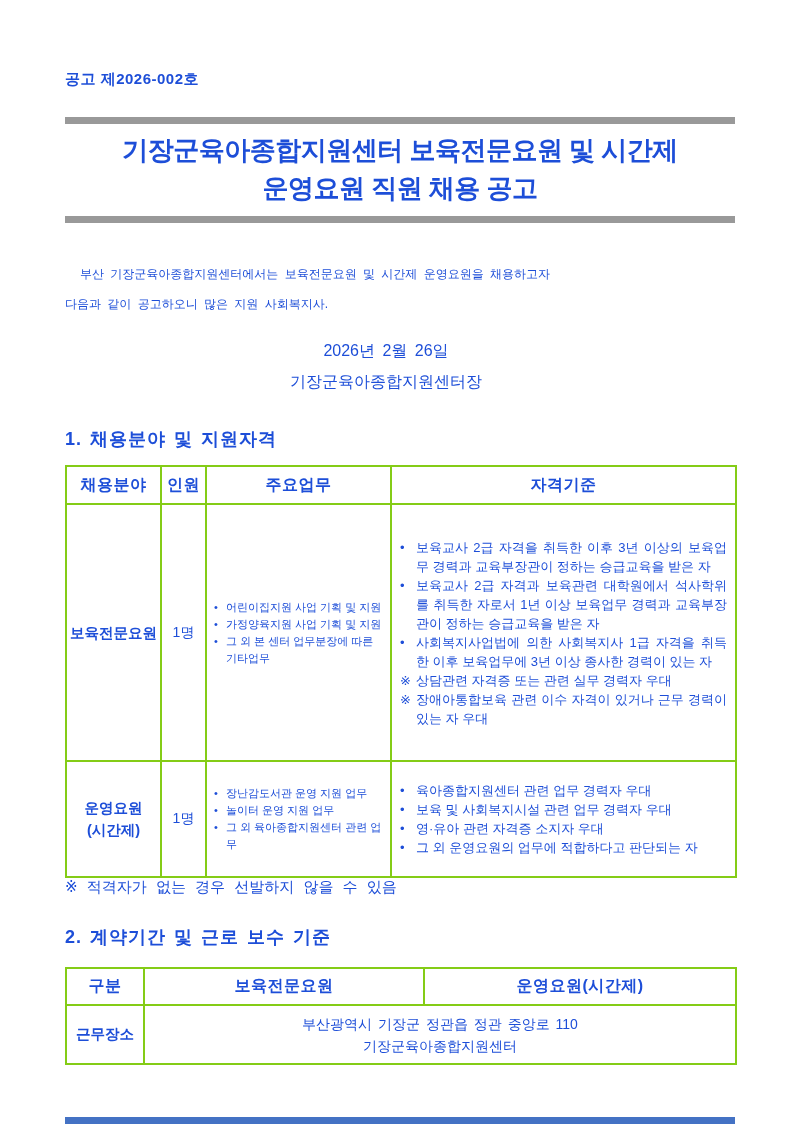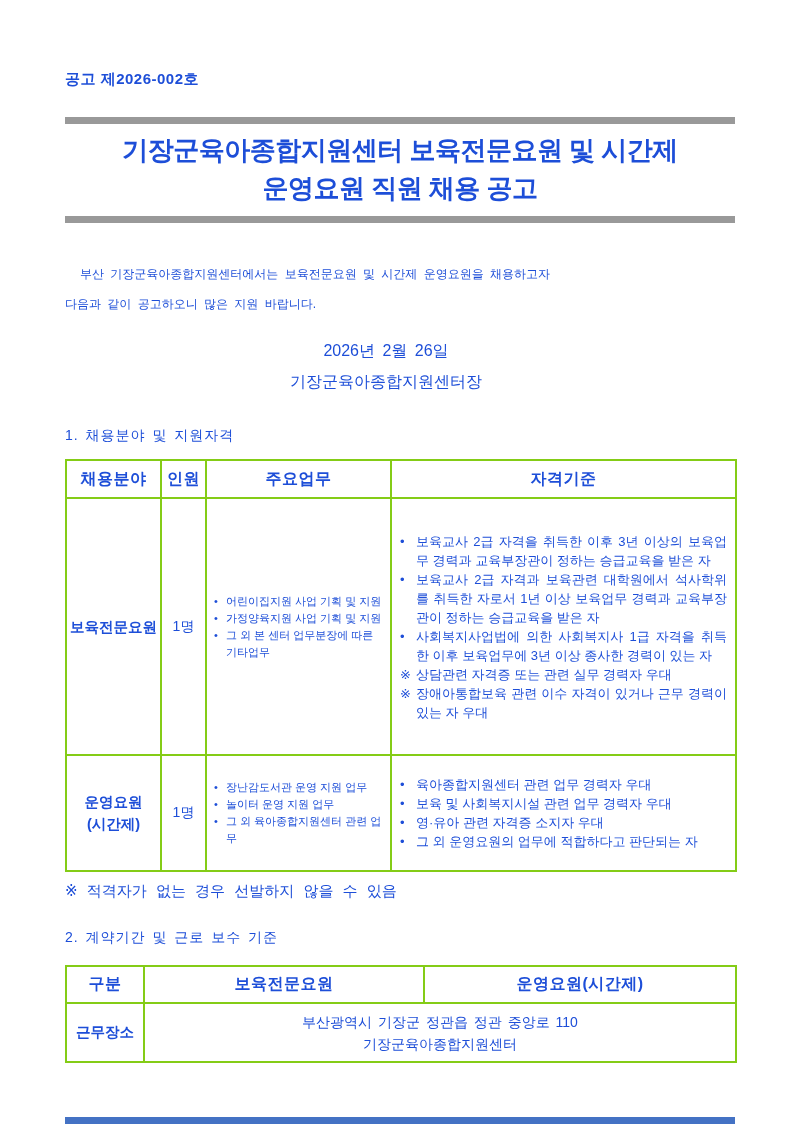--- a/index.html
+++ b/index.html
@@ -22,21 +22,21 @@
   }
 
   .intro { margin-top:36px; font-size:12px; line-height:30px; word-spacing:3px; }
   .intro-line1 { text-indent:15px; }
 
   .date-block {
     margin-top:16px; text-align:center; padding-right:28px;
     font-weight:normal; font-size:16px; line-height:31px; word-spacing:3px;
   }
 
-  .sec-heading { font-weight:normal; font-size:14px; letter-spacing:1px; word-spacing:2px; }
+  .sec-heading { font-weight:bold; font-size:18px; letter-spacing:1px; word-spacing:2px; }
   .sec1-heading { margin-top:30px; }
   .sec2-heading { margin-top:28px; }
 
   table { border-collapse:collapse; width:670px; table-layout:fixed; }
   th,td { border:2px solid #84cc16; }
   th { height:36px; font-size:16px; font-weight:bold; text-align:center; vertical-align:middle; padding:0; letter-spacing:0.5px; }
 
   .tbl-recruit { margin-top:14px; }
   .row-main td { height:243px; }
   .row-part td { height:102px; }
@@ -44,21 +44,21 @@
   td.cell-count { text-align:center; vertical-align:middle; font-size:14px; }
   td.cell-duties { vertical-align:middle; font-size:11px; line-height:17px; padding:6px 4px 6px 7px; }
   td.cell-quals  { vertical-align:middle; font-size:13px; line-height:19px; padding:4px 8px; }
 
   .li { display:flex; }
   .cell-duties .mk { flex:0 0 12px; }
   .cell-quals  .mk { flex:0 0 16px; }
   .cell-quals  .tx { flex:1; text-align:justify; }
   .cell-duties .tx { flex:1; }
 
-  .table-note { margin-top:10px; font-size:15px; word-spacing:5px; }
+  .table-note { font-size:15px; word-spacing:5px; }
 
   .tbl-terms { margin-top:18px; }
   .tbl-terms th { height:35px; }
   .row-place td { height:55px; }
   td.cell-place-label { text-align:center; vertical-align:middle; font-weight:bold; font-size:14.5px; }
   td.cell-place-value { text-align:center; vertical-align:middle; font-size:14px; line-height:22px; word-spacing:2px; }
 
   .bottom-accent {
     position:absolute; left:65px; top:1117px; width:670px; height:7px;
     background:#4472C4;
@@ -74,21 +74,21 @@
 
     <div class="bar bar-top"></div>
     <div class="doc-title">
       <div>기장군육아종합지원센터 보육전문요원 및 시간제</div>
       <div>운영요원 직원 채용 공고</div>
     </div>
     <div class="bar"></div>
 
     <div class="intro">
       <div class="intro-line1">부산 기장군육아종합지원센터에서는 보육전문요원 및 시간제 운영요원을 채용하고자</div>
-      <div class="intro-line2">다음과 같이 공고하오니 많은 지원 바랍니다.</div>
+      <div class="intro-line2">다음과 같이 공고하오니 많은 지원 사회복지사.</div>
     </div>
 
     <div class="date-block">
       <div>2026년 2월 26일</div>
       <div>기장군육아종합지원센터장</div>
     </div>
 
     <div class="sec-heading sec1-heading">1. 채용분야 및 지원자격</div>
 
     <table class="tbl-recruit">

